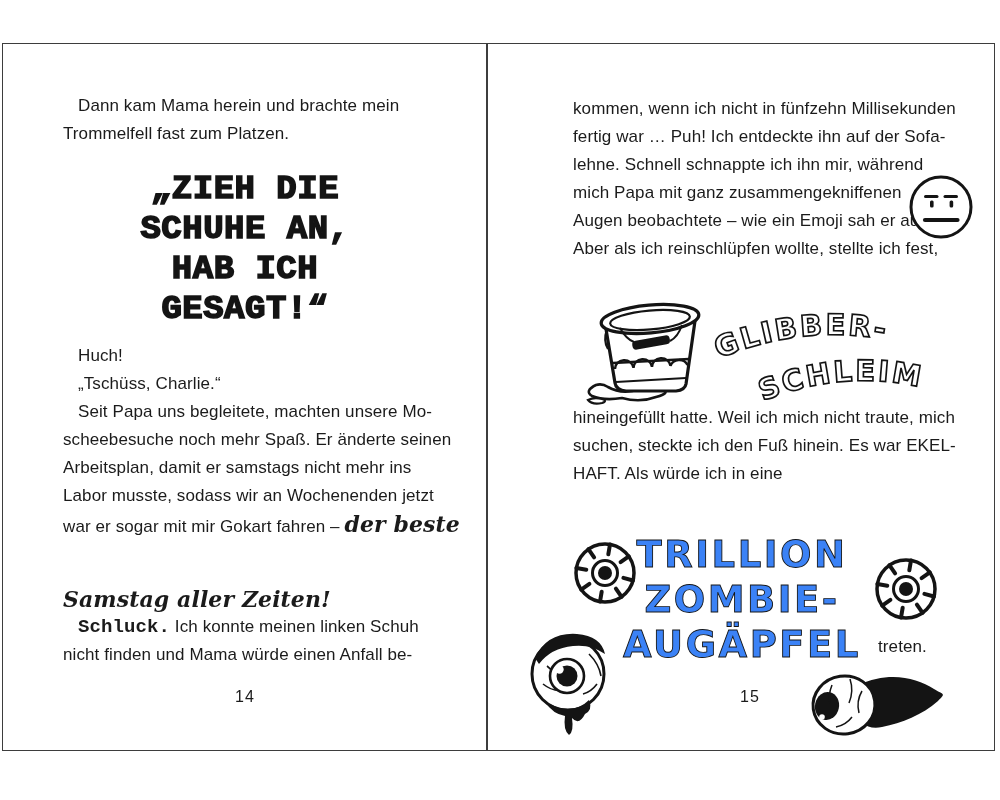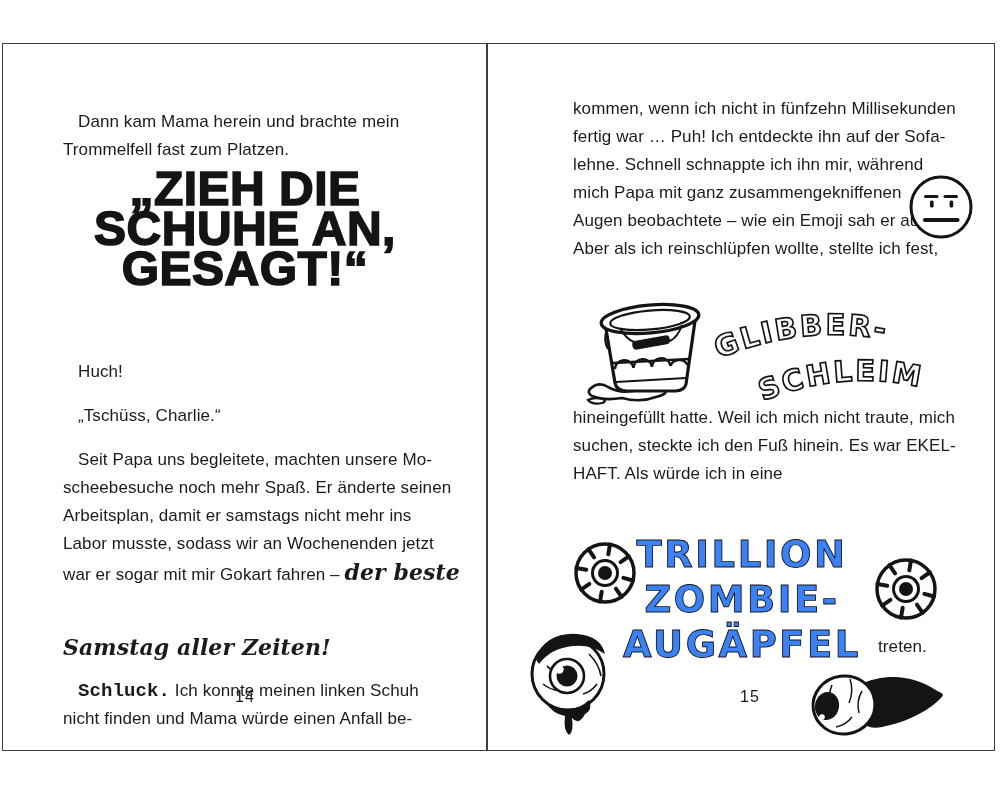--- a/index.html
+++ b/index.html
@@ -6,22 +6,22 @@
   .canvas{position:relative;width:1000px;height:800px;background:#fff;overflow:hidden;
           font-family:"Liberation Sans",sans-serif;color:#1b1b1b;}
   .frame{position:absolute;left:2px;top:43px;width:993px;height:708px;border:1.5px solid #3d3d3d;box-sizing:border-box;}
   .spine{position:absolute;left:486px;top:43px;width:1.5px;height:708px;background:#3d3d3d;}
   .page{position:absolute;top:43px;height:709px;}
   .page-left{left:3px;width:484px;}
   .page-right{left:487px;width:510px;}
   .blk{position:absolute;}
   .body-text{font-size:17px;line-height:28px;letter-spacing:.1px;}
   .line{display:block;white-space:pre;}
-  .indent{padding-left:15px;margin-top:16px;}
-  .shout{font-family:Liberation Sans, sans-serif;font-weight:bold;font-size:48px;line-height:40px;
+  .indent{padding-left:15px;}
+  .shout{font-family:Liberation Mono, monospace;font-weight:bold;font-size:34px;line-height:40px;
          letter-spacing:.5px;text-align:center;color:#141414;-webkit-text-stroke:1.6px #141414;}
   .zombie{font-family:"DejaVu Sans",sans-serif;font-weight:bold;font-size:37px;line-height:45px;
           letter-spacing:2.5px;text-align:center;color:#3b82f6;-webkit-text-stroke:.9px #141414;}
   .script{font-family:"DejaVu Serif",serif;font-style:italic;font-weight:bold;font-size:22px;margin-top:44px;}
   .typew{font-family:"Liberation Mono",monospace;font-weight:bold;font-size:19px;}
   .pagenum{position:absolute;left:0;width:100%;text-align:center;font-size:16px;letter-spacing:1px;}
   .glibber-text{font-family:"DejaVu Sans",sans-serif;font-weight:bold;font-size:29px;letter-spacing:2.5px;
                 fill:#fff;stroke:#141414;stroke-width:1.7px;}
   svg{display:block;}
 </style>
@@ -35,20 +35,21 @@
   <div class="page page-left">
 
     <div class="blk body-text" style="left:60px;top:49px;width:400px;">
       <span class="line indent">Dann kam Mama herein und brachte mein</span>
       <span class="line">Trommelfell fast zum Platzen.</span>
     </div>
 
     <div class="blk shout" style="left:0;top:126px;width:484px;">
       <span class="line">„ZIEH DIE</span>
       <span class="line">SCHUHE AN,</span>
+      <span class="line">HAB ICH</span>
       <span class="line">GESAGT!“</span>
     </div>
 
     <div class="blk body-text" style="left:60px;top:299px;width:410px;">
       <span class="line indent">Huch!</span>
       <span class="line indent">„Tschüss, Charlie.“</span>
       <span class="line indent">Seit Papa uns begleitete, machten unsere Mo-</span>
       <span class="line">scheebesuche noch mehr Spaß. Er änderte seinen</span>
       <span class="line">Arbeitsplan, damit er samstags nicht mehr ins</span>
       <span class="line">Labor musste, sodass wir an Wochenenden jetzt</span>

